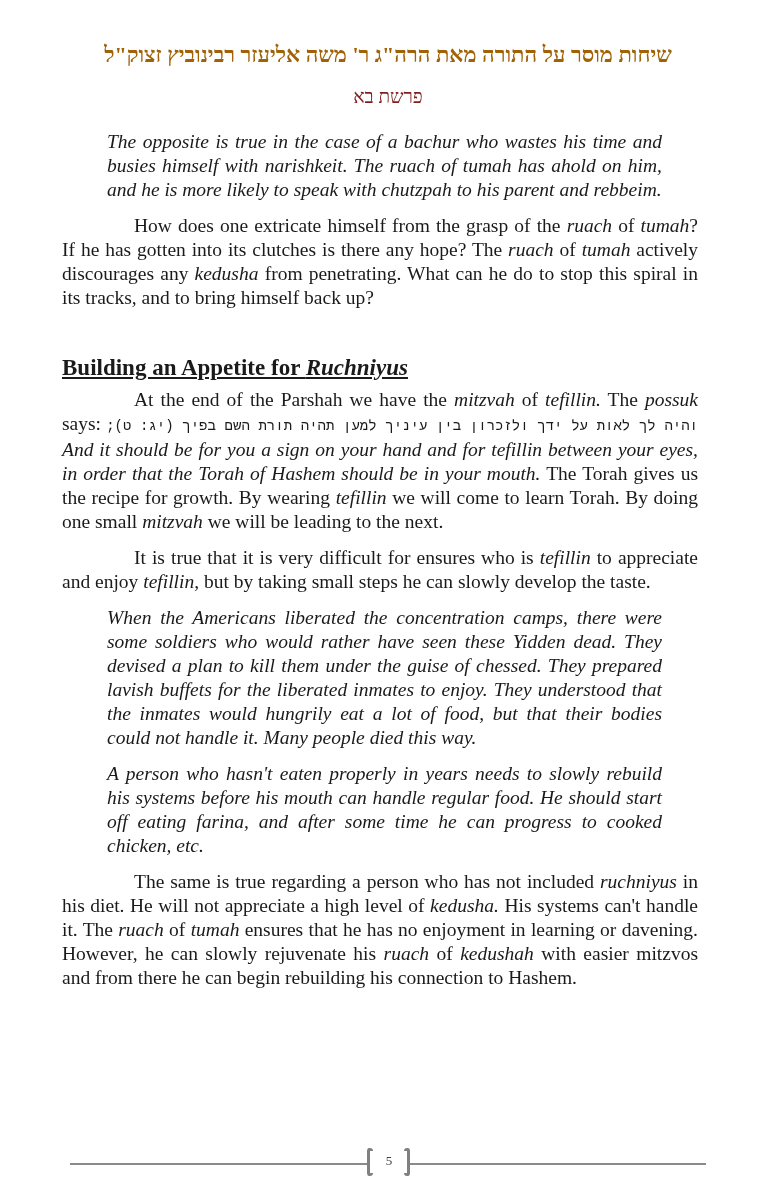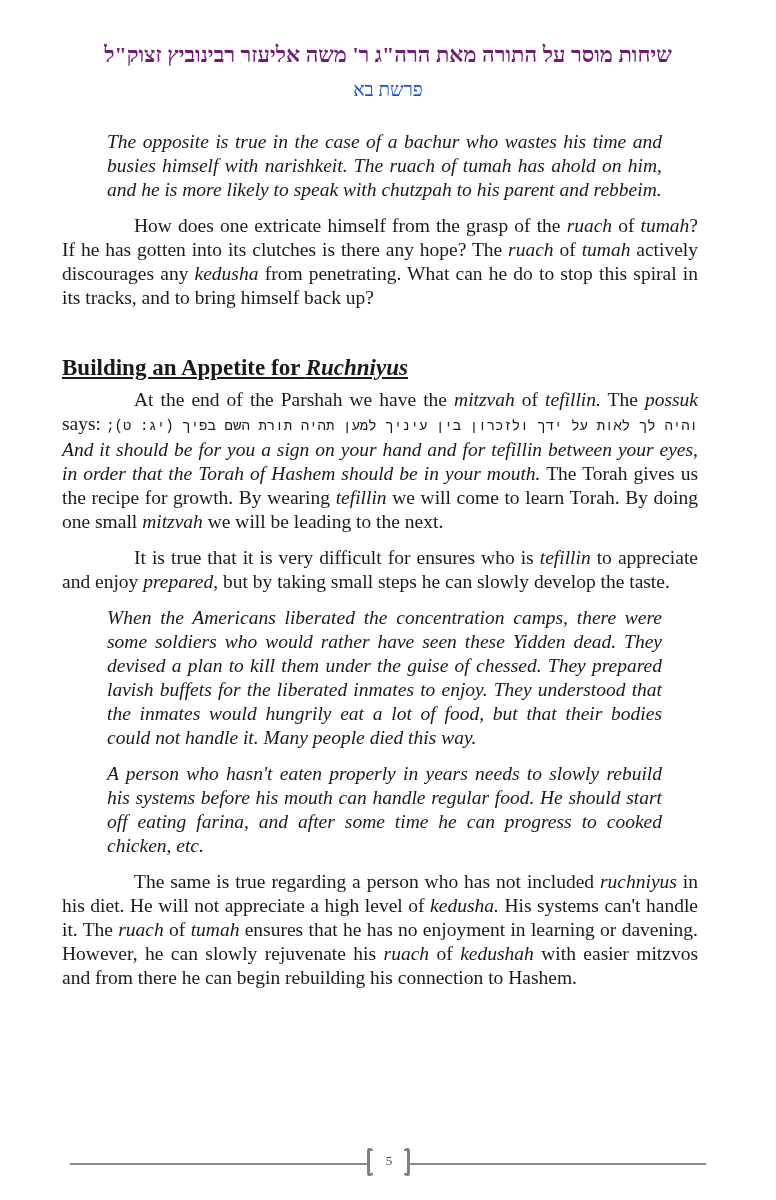--- a/index.html
+++ b/index.html
@@ -22,29 +22,29 @@
       width: 776px;
       text-align: center;
     }
     .header-title {
       direction: rtl;
       font-family: "Liberation Serif", serif;
       font-weight: bold;
       font-size: 22px;
       line-height: 30px;
       margin: 0;
-      color: #701a75;
+      color: #a16207;
     }
     .header-subtitle {
       direction: rtl;
       font-family: "Liberation Serif", serif;
       font-size: 19px;
       line-height: 26px;
-      margin-top: 7px;
-      color: #1d4ed8;
+      margin-top: 14px;
+      color: #7f1d1d;
     }
     .content {
       position: absolute;
       top: 130px;
       left: 62px;
       width: 636px;
       font-size: 19.5px;
       line-height: 24px;
     }
     .p {
@@ -128,21 +128,21 @@
   <p class="p"><span>How does one extricate himself from the grasp of the </span><span class="it">ruach</span><span> of </span><span class="it">tumah</span><span>? If he has gotten into its clutches is there any hope? The </span><span class="it">ruach</span><span> of </span><span class="it">tumah</span><span> actively discourages any </span><span class="it">kedusha</span><span> from penetrating. What can he do to stop this spiral in its tracks, and to bring himself back up?</span></p>
 
   <div class="gap-lg"></div>
 
   <div class="heading"><span>Building an Appetite for </span><span class="it">Ruchniyus</span></div>
 
   <p class="p"><span>At the end of the Parshah we have the </span><span class="it">mitzvah</span><span> of </span><span class="it">tefillin.</span><span> The </span><span class="it">possuk</span><span> says: </span><span class="heb" dir="rtl">והיה לך לאות על ידך ולזכרון בין עיניך למען תהיה תורת השם בפיך (יג: ט);</span> <span class="it">And it should be for you a sign on your hand and for tefillin between your eyes, in order that the Torah of Hashem should be in your mouth.</span><span> The Torah gives us the recipe for growth. By wearing </span><span class="it">tefillin</span><span> we will come to learn Torah. By doing one small </span><span class="it">mitzvah</span><span> we will be leading to the next.</span></p>
 
   <div class="gap-sm"></div>
 
-  <p class="p"><span>It is true that it is very difficult for ensures who is </span><span class="it">tefillin</span><span> to appreciate and enjoy </span><span class="it">prepared,</span><span> but by taking small steps he can slowly develop the taste.</span></p>
+  <p class="p"><span>It is true that it is very difficult for ensures who is </span><span class="it">tefillin</span><span> to appreciate and enjoy </span><span class="it">tefillin,</span><span> but by taking small steps he can slowly develop the taste.</span></p>
 
   <div class="gap-sm"></div>
 
   <div class="quote">When the Americans liberated the concentration camps, there were some soldiers who would rather have seen these Yidden dead. They devised a plan to kill them under the guise of chessed. They prepared lavish buffets for the liberated inmates to enjoy. They understood that the inmates would hungrily eat a lot of food, but that their bodies could not handle it. Many people died this way.</div>
   <div class="quote">A person who hasn't eaten properly in years needs to slowly rebuild his systems before his mouth can handle regular food. He should start off eating farina, and after some time he can progress to cooked chicken, etc.</div>
 
   <div class="gap-sm"></div>
 
   <p class="p"><span>The same is true regarding a person who has not included </span><span class="it">ruchniyus</span><span> in his diet. He will not appreciate a high level of </span><span class="it">kedusha.</span><span> His systems can't handle it. The </span><span class="it">ruach</span><span> of </span><span class="it">tumah</span><span> ensures that he has no enjoyment in learning or davening. However, he can slowly rejuvenate his </span><span class="it">ruach</span><span> of </span><span class="it">kedushah</span><span> with easier mitzvos and from there he can begin rebuilding his connection to Hashem.</span></p>
 </div>

